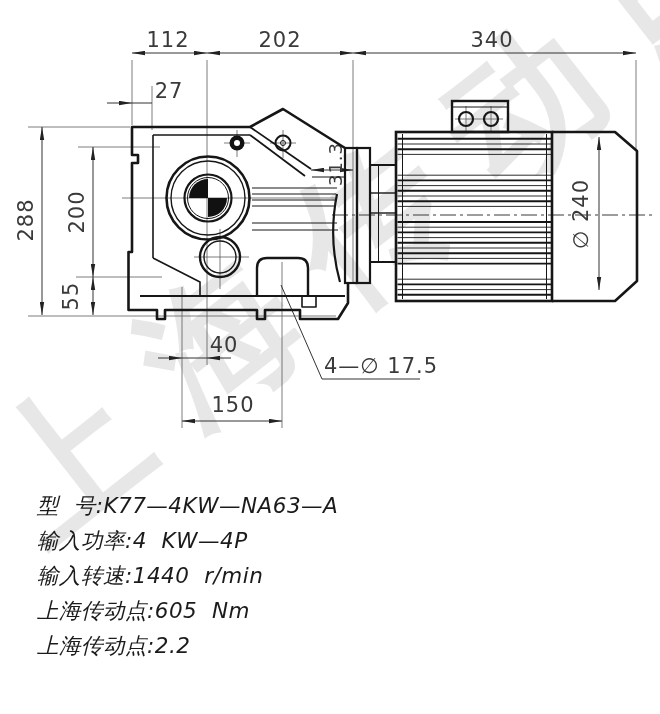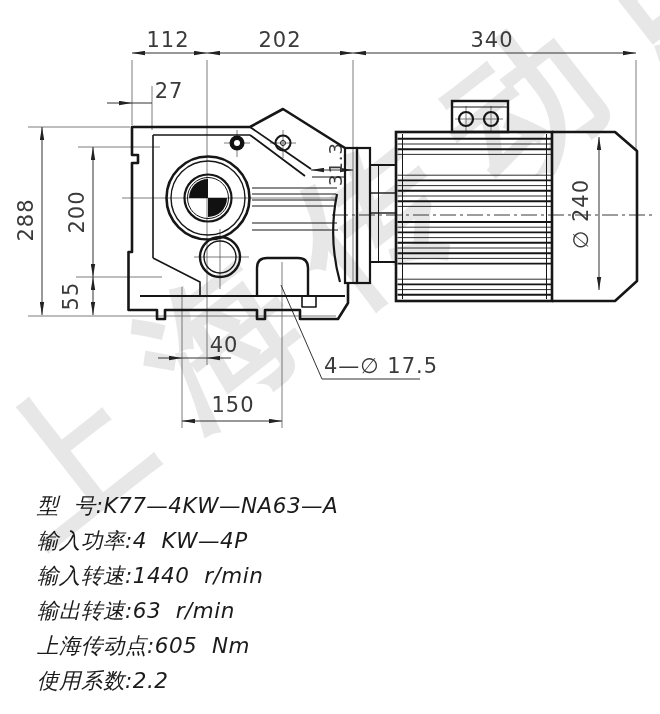--- a/index.html
+++ b/index.html
@@ -183,16 +183,15 @@
     <line x1="452" y1="107" x2="508" y2="107" stroke-width="1.2"></line>
     <circle cx="466" cy="119" r="7" stroke-width="2.2"></circle>
     <circle cx="491" cy="119" r="7" stroke-width="2.2"></circle>
   </g>
 </svg>
 
 <div class="specs">
   <div class="spec-line">型  号:K77—4KW—NA63—A</div>
   <div class="spec-line">输入功率:4  KW—4P</div>
   <div class="spec-line">输入转速:1440  r/min</div>
-  <div class="spec-line">输出转速:63  r/min</div>
   <div class="spec-line">上海传动点:605  Nm</div>
-  <div class="spec-line">使用系数:2.2</div>
+  <div class="spec-line">上海传动点:2.2</div>
 </div>
 
 </body></html>

